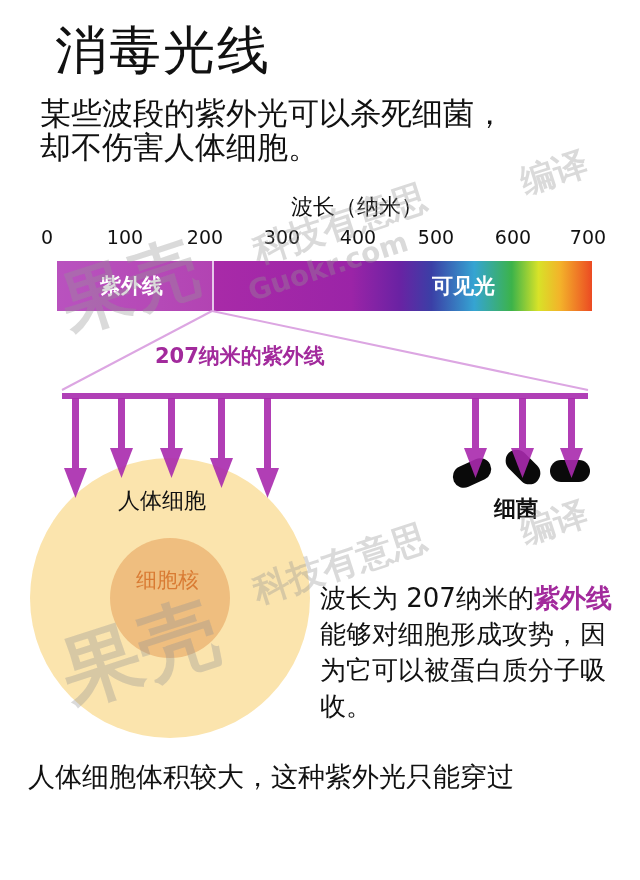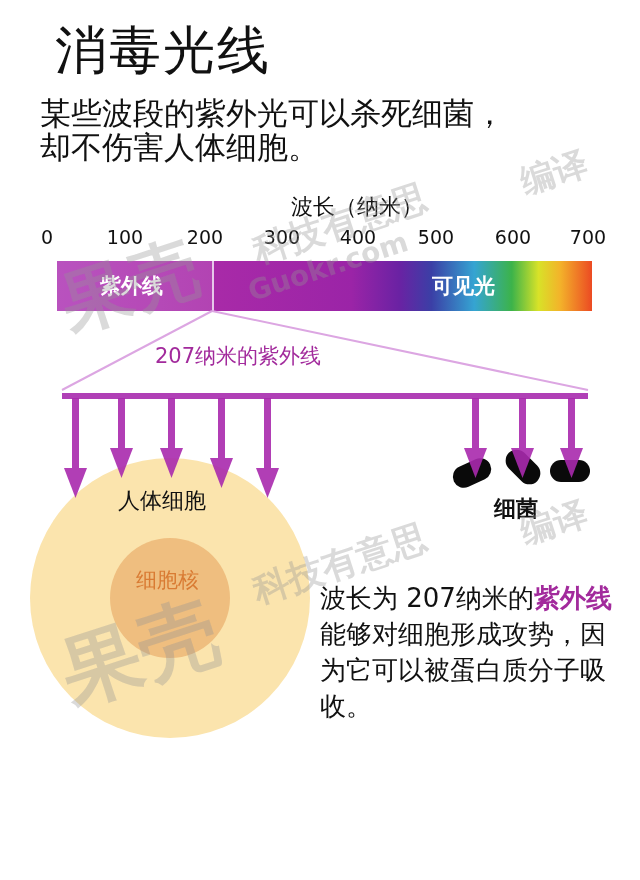--- a/index.html
+++ b/index.html
@@ -7,21 +7,21 @@
   .abs{position:absolute;}
   .title{left:22px;top:20px;font-size:52px;line-height:60px;letter-spacing:2px;margin-left:33px;}
   .subtitle{left:40px;top:96px;font-size:31px;line-height:34px;width:520px;}
   .axis-label{left:246px;top:192px;font-size:22px;margin-left:45px;}
   .tick{top:226px;font-size:19px;transform:translateX(-50%);}
   .spectrum{left:57px;top:261px;width:535px;height:50px;
     background:linear-gradient(to right,#b03bb6 0%,#a82aa8 30%,#9b24a7 55%,#6a22a3 64%,#3b3fa6 70%,#35a4d2 78%,#3cb34a 85%,#d8e228 90%,#f3b32a 94%,#ec4a23 100%);}
   .uv-region{left:57px;top:261px;width:155px;height:50px;background:rgba(255,255,255,0.12);border-right:2px solid #e6c7ea;}
   .band-label{color:#fff;font-weight:bold;font-size:21px;top:272px;}
   .zoom-lines{left:0;top:300px;}
-  .uv207{left:155px;top:342px;color:#a22a9c;font-weight:normal;font-size:21px;}
+  .uv207{left:155px;top:342px;color:#a22a9c;font-weight:bold;font-size:21px;}
   .beam{left:62px;top:393px;width:526px;height:6px;background:#b040b6;}
   .cell{left:30px;top:458px;width:280px;height:280px;border-radius:50%;background:#fbe4ad;}
   .nucleus{left:110px;top:538px;width:120px;height:120px;border-radius:50%;background:#efbe7f;}
   .nucleus-label{left:136px;top:566px;color:#d97b33;font-size:21px;}
   .cell-label{left:118px;top:486px;font-weight:normal;font-size:22px;}
   .bact-label{left:494px;top:494px;font-weight:bold;font-size:22px;}
   .bacterium{width:40px;height:22px;border-radius:11px;background:#0a0a0a;}
   .explain{left:320px;top:580px;font-size:26px;line-height:36px;width:300px;}
   .explain .hl{color:#a22a9c;font-weight:bold;}
   .footer{left:28px;top:758px;font-size:27px;line-height:37px;width:600px;}
@@ -88,20 +88,21 @@
 </svg>
 
 <div class="abs cell-label">人体细胞</div>
 <div class="abs bact-label">细菌</div>
 
 <div class="abs explain">
   <span>波长为 207纳米的</span><span class="hl">紫外线</span><span>能够对细胞形成攻势，因为它可以被蛋白质分子吸收。</span>
 </div>
 
 <div class="abs footer">
+  <div>人体细胞体积较大，这种紫外光只能穿过</div>
 </div>
 
 <div class="abs wm" style="left:60px;top:240px;font-size:70px;transform:rotate(-18deg)">果壳</div>
 <div class="abs wm" style="left:250px;top:200px;font-size:36px;transform:rotate(-18deg)">科技有意思</div>
 <div class="abs wm" style="left:245px;top:250px;font-size:28px;transform:rotate(-18deg)">Guokr.com</div>
 <div class="abs wm" style="left:520px;top:150px;font-size:34px;transform:rotate(-18deg)">编译</div>
 <div class="abs wm" style="left:60px;top:600px;font-size:80px;transform:rotate(-18deg)">果壳</div>
 <div class="abs wm" style="left:250px;top:540px;font-size:36px;transform:rotate(-18deg)">科技有意思</div>
 <div class="abs wm" style="left:520px;top:500px;font-size:34px;transform:rotate(-18deg)">编译</div>
 

